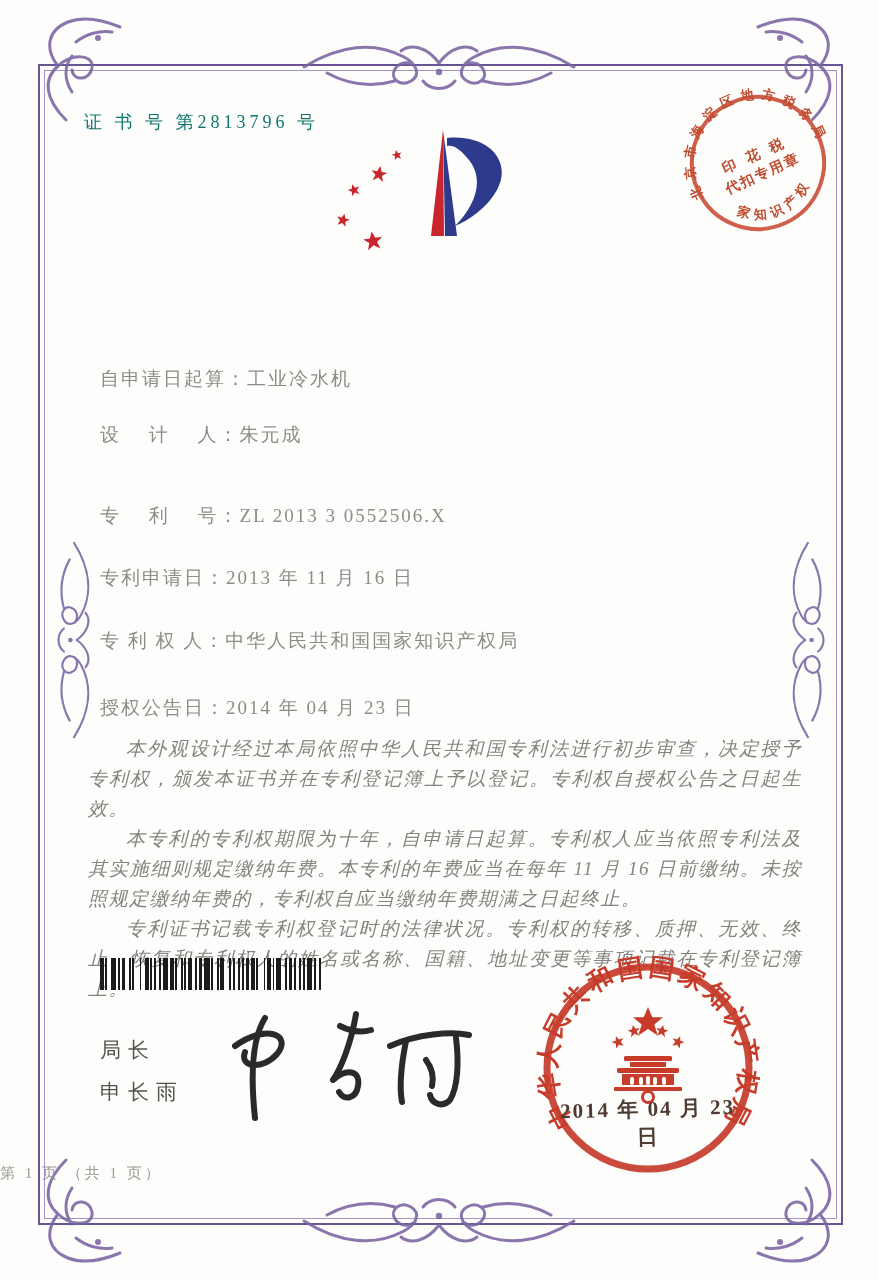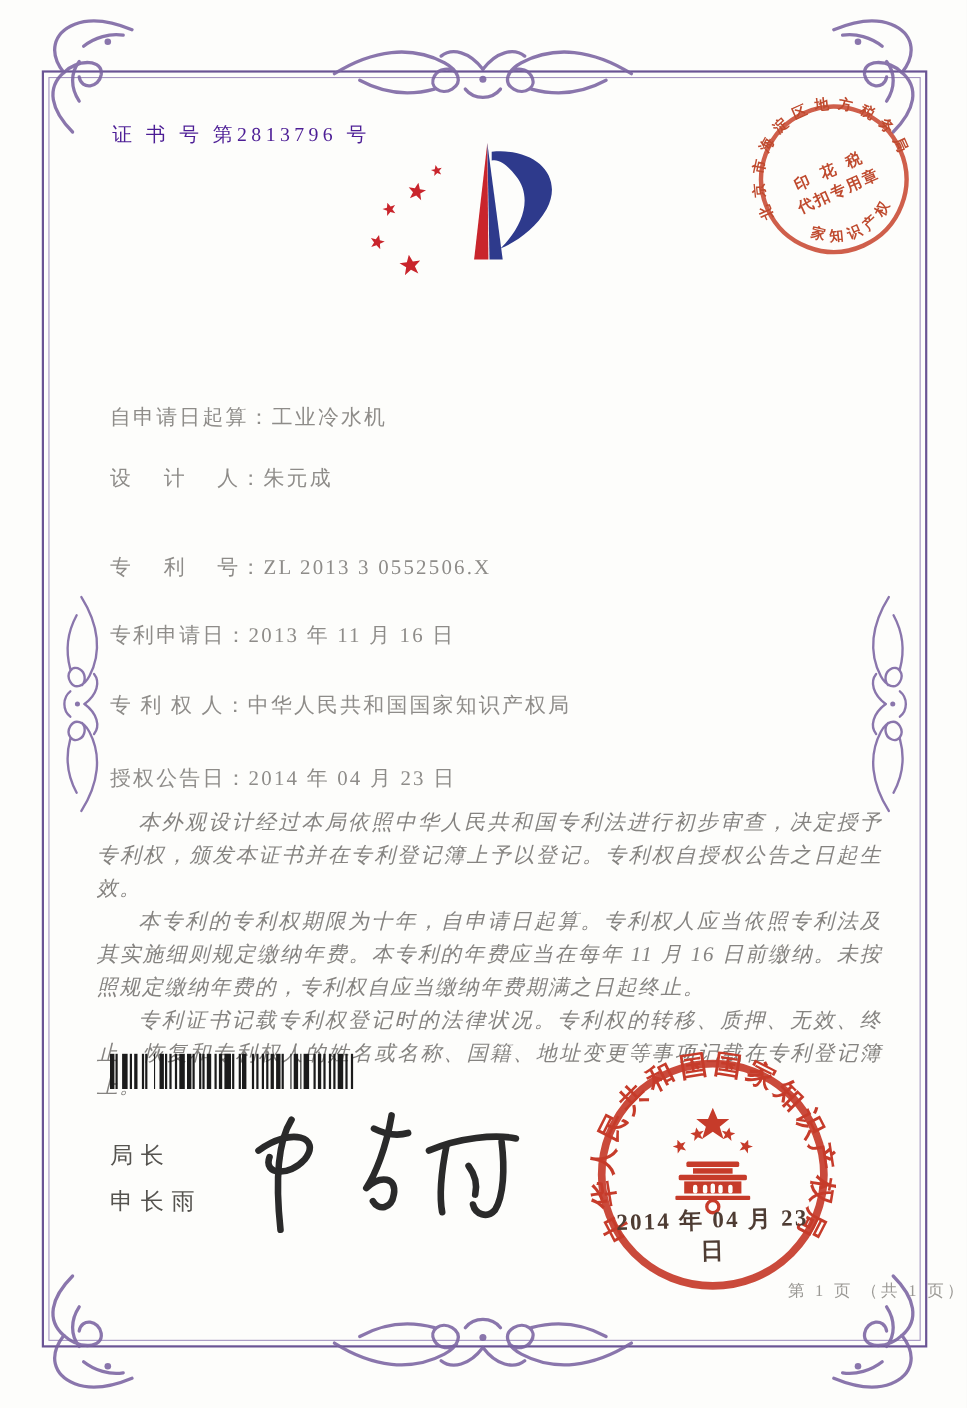--- a/index.html
+++ b/index.html
@@ -5,39 +5,39 @@
   html,body{margin:0;padding:0;background:#e8e8e8;}
   .page{
     position:relative;width:879px;height:1280px;background:#fdfdfb;
     font-family:"Liberation Serif","DejaVu Serif",serif;
     overflow:hidden;margin:0 auto;
   }
   .frame{position:absolute;left:38px;top:64px;width:801px;height:1157px;
     border:2px solid #6a5494;}
   .frame::after{content:'';position:absolute;inset:4px;border:1px solid #8d79b1;opacity:.8;}
   .orn{position:absolute;pointer-events:none;opacity:.88;}
-  .cert-no{position:absolute;left:84px;top:110px;font-size:18px;letter-spacing:4px;color:#4c1d95;margin-left:18px;}
+  .cert-no{position:absolute;left:84px;top:110px;font-size:18px;letter-spacing:4px;color:#0f766e;}
   .logo{position:absolute;left:335px;top:128px;}
   .title{position:absolute;left:0;top:243px;width:879px;text-align:center;
     font-size:40px;font-weight:600;letter-spacing:7px;color:#3c3c3c;}
   .field{position:absolute;left:100px;font-size:19px;letter-spacing:2px;color:#8e8c89;white-space:nowrap;}
   .f0{top:366px}.f1{top:422px}.f2{top:503px}.f3{top:565px}.f4{top:628px}.f5{top:695px}
   .paras{position:absolute;left:88px;top:734px;width:714px;font-size:19px;
     line-height:30px;letter-spacing:1.5px;color:#858380;text-align:justify;}
   .paras p{margin:0;text-indent:2em;font-style:italic;}
   .barcode{position:absolute;left:100px;top:958px;width:248px;height:32px;font-size:0;white-space:nowrap;}
   .barcode i{display:inline-block;height:100%;}
   .signer{position:absolute;left:100px;font-size:21px;letter-spacing:7px;color:#55534f;}
   .s-title{top:1036px}.s-name{top:1078px}
   .signature{position:absolute;left:205px;top:1000px;}
   .seal{position:absolute;left:536px;top:956px;}
   .seal-date{position:absolute;left:548px;top:1095px;width:200px;text-align:center;
     font-size:21px;letter-spacing:2px;color:#4e3c33;font-weight:600;transform:rotate(-1.5deg);}
   .stamp{position:absolute;left:683px;top:88px;transform:rotate(-24deg);}
-  .footer{position:absolute;left:0;top:1164px;width:879px;text-align:right;
+  .footer{position:absolute;left:0;top:1164px;width:879px;text-align:left;
     font-size:15px;letter-spacing:3px;color:#9b9995;}
 </style>
 </head>
 <body>
 
 <div class="page">
 
   
   <svg width="0" height="0">
     <defs>

